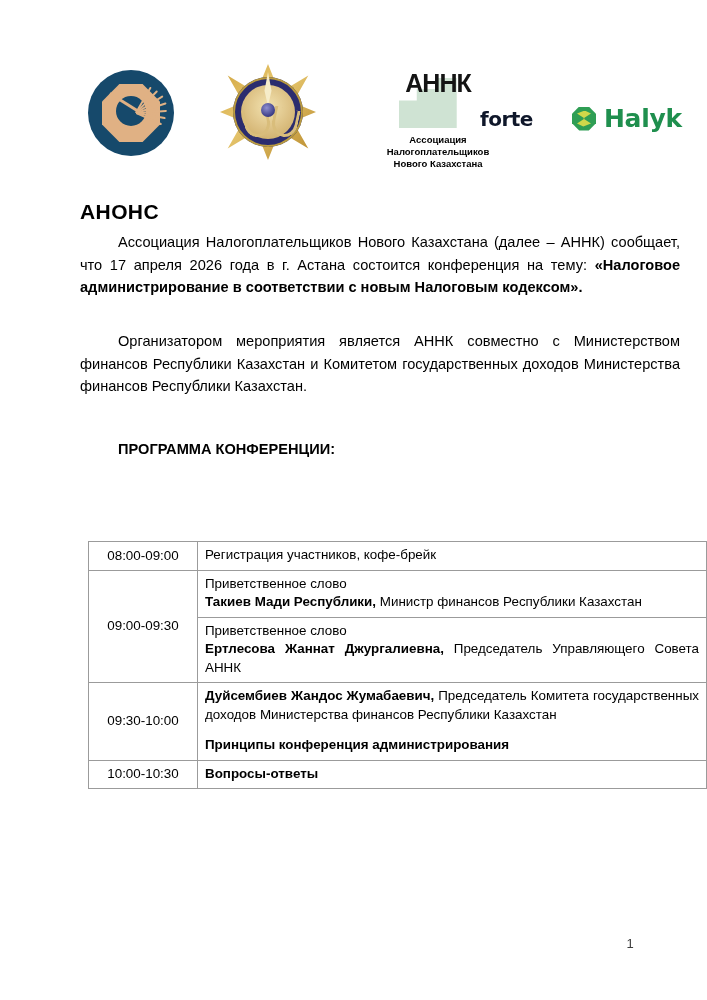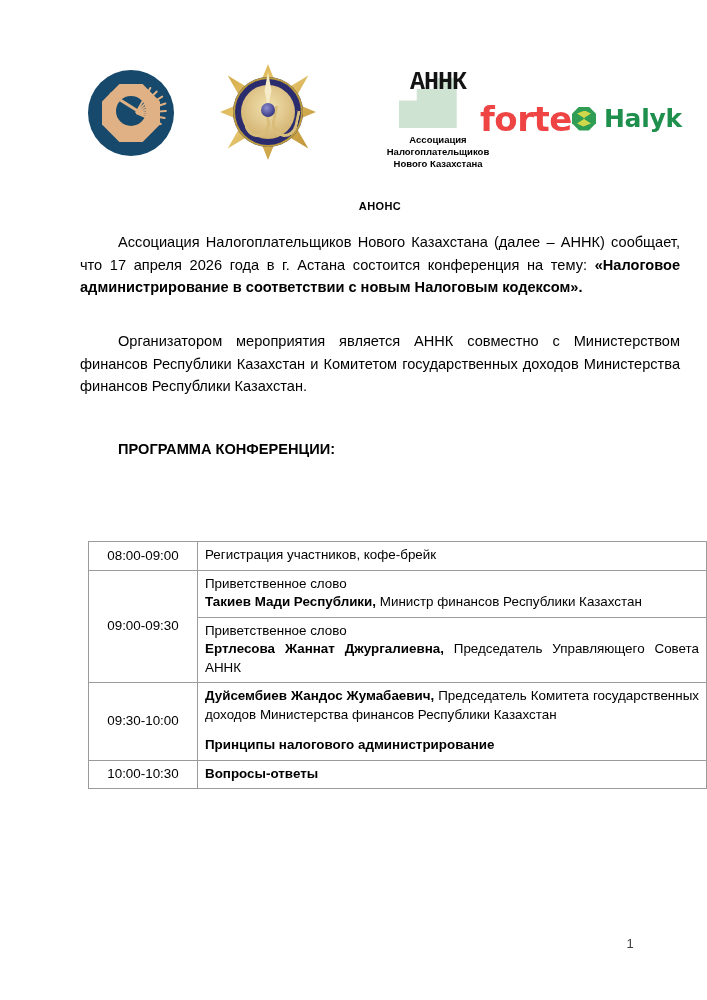--- a/index.html
+++ b/index.html
@@ -131,44 +131,44 @@
   .logo-annk .stairs {
     position: absolute; left: 3px; top: 10px;
     width: 74px; height: 50px;
     background: #cfe3d3;
     clip-path: polygon(0% 100%, 0% 45%, 24% 45%, 24% 22%, 52% 22%, 52% 0%, 78% 0%, 78% 100%);
   }
   .logo-annk .glyphs {
     position: absolute;
     left: 0; top: 0;
     width: 84px; height: 48px;
-    font-family: Liberation Mono, monospace;
+    font-family: Liberation Sans, sans-serif;
     font-weight: bold;
     font-size: 25px;
     letter-spacing: -1px;
     color: #141414;
     line-height: 30px;
     text-align: center;
   }
   .logo-annk .caption {
     font-size: 9.5px;
     font-weight: bold;
     line-height: 12px;
     text-align: center;
     color: #000;
     white-space: nowrap;
   }
 
   
   .logo-forte { left: 400px; top: 42px; }
   .logo-forte .word {
     font-family: "DejaVu Sans", sans-serif;
-    font-size: 34px;
-    font-weight: bold;
-    color: #ef4444;
+    font-size: 20px;
+    font-weight: bold;
+    color: #0f172a;
     letter-spacing: -0.5px;
     line-height: 30px;
   }
 
   
   .logo-halyk { left: 492px; top: 44px; display: flex; align-items: center; gap: 8px; }
   .logo-halyk .badge {
     width: 24px; height: 24px;
     background: #2f9e54;
     clip-path: polygon(30% 0%, 70% 0%, 100% 30%, 100% 70%, 70% 100%, 30% 100%, 0% 70%, 0% 30%);
@@ -190,22 +190,21 @@
     letter-spacing: -0.3px;
     line-height: 25px;
   }
 
   
   .doc-title {
     position: absolute;
     left: 80px;
     top: 200px;
     width: 600px;
-    text-align: center;
-    font-size: 11px;
+    font-size: 21px;
     font-weight: bold;
     letter-spacing: 0.4px;
   }
 
   .para {
     position: absolute;
     left: 80px;
     width: 600px;
     font-size: 14.6px;
     line-height: 22.5px;
@@ -346,21 +345,21 @@
         </tr>
         <tr>
           <td class="time" rowspan="2">09:00-09:30</td>
           <td class="desc plain"><span>Приветственное слово</span><br><b>Такиев Мади Республики,</b><span> Министр финансов Республики Казахстан</span></td>
         </tr>
         <tr>
           <td class="desc"><span>Приветственное слово</span><br><b>Ертлесова Жаннат Джургалиевна,</b><span> Председатель Управляющего Совета АННК</span></td>
         </tr>
         <tr>
           <td class="time">09:30-10:00</td>
-          <td class="desc"><b>Дуйсембиев Жандос Жумабаевич,</b><span> Председатель Комитета государственных доходов Министерства финансов Республики Казахстан</span><span class="spacer"></span><b>Принципы налогового администрирование</b></td>
+          <td class="desc"><b>Дуйсембиев Жандос Жумабаевич,</b><span> Председатель Комитета государственных доходов Министерства финансов Республики Казахстан</span><span class="spacer"></span><b>Принципы конференция администрирования</b></td>
         </tr>
         <tr>
           <td class="time">10:00-10:30</td>
           <td class="desc plain"><b>Вопросы-ответы</b></td>
         </tr>
       </tbody>
   </table>
 
   <div class="page-number">1</div>
 

